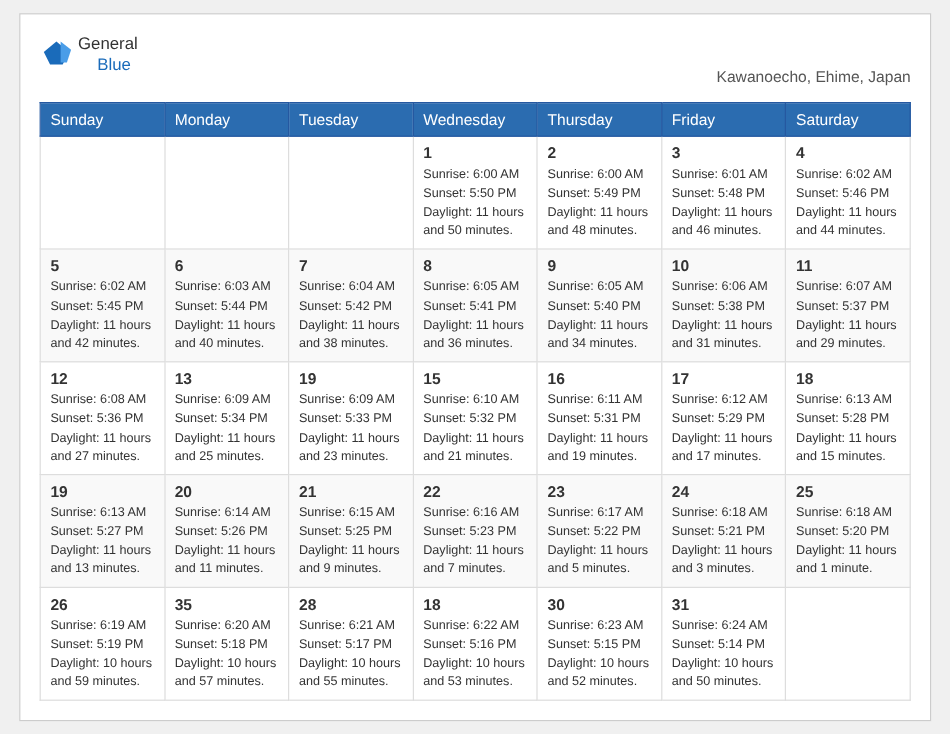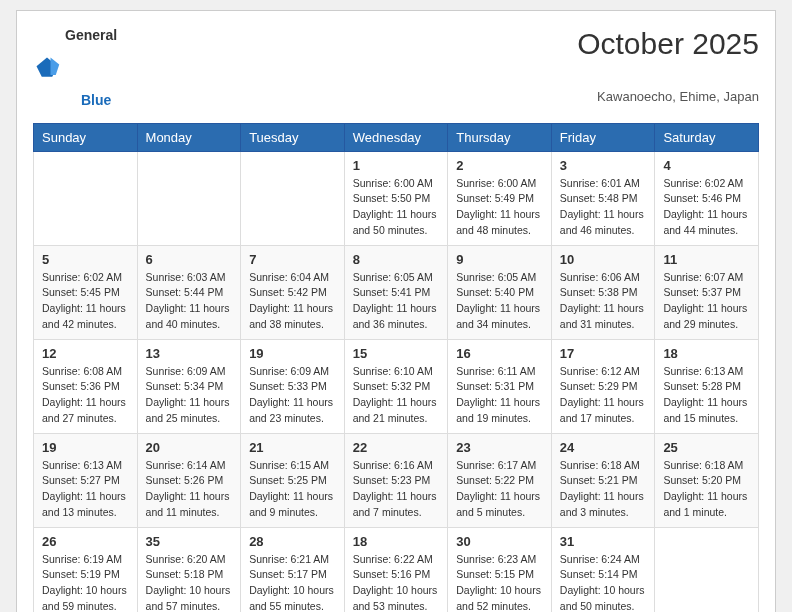--- a/index.html
+++ b/index.html
@@ -26,23 +26,22 @@
     }
     .logo {
       display: flex;
       align-items: center;
       gap: 4px;
     }
     .logo-text {
       display: flex;
       flex-direction: column;
       font-size: 14px;
-      font-weight: bold;
+      font-weight: normal;
       line-height: 1.2;
-      gap: 48px;
     }
     .logo-text .general { color: #333; }
     .logo-text .blue { color: #1a6bba; margin-left: 16px; }
     .logo-icon {
       width: 28px;
       height: 28px;
     }
     .title-block {
       text-align: right;
     }
@@ -112,21 +111,20 @@
       <svg class="logo-icon" viewBox="0 0 32 32">
         <polygon points="16,4 28,14 22,26 10,26 4,14" fill="#1a6bba"></polygon>
         <polygon points="20,4 30,12 26,24 20,24" fill="#4a9de8"></polygon>
       </svg>
       <div class="logo-text">
         <span class="general">General</span>
         <span class="blue">Blue</span>
       </div>
     </div>
     <div class="title-block">
-      <div class="month-title">October 2025</div>
       <div class="subtitle">Kawanoecho, Ehime, Japan</div>
     </div>
   </div>
 
   <table class="calendar-grid">
     <thead>
       <tr>
       <th>Sunday</th>
           <th>Monday</th>
           <th>Tuesday</th>

